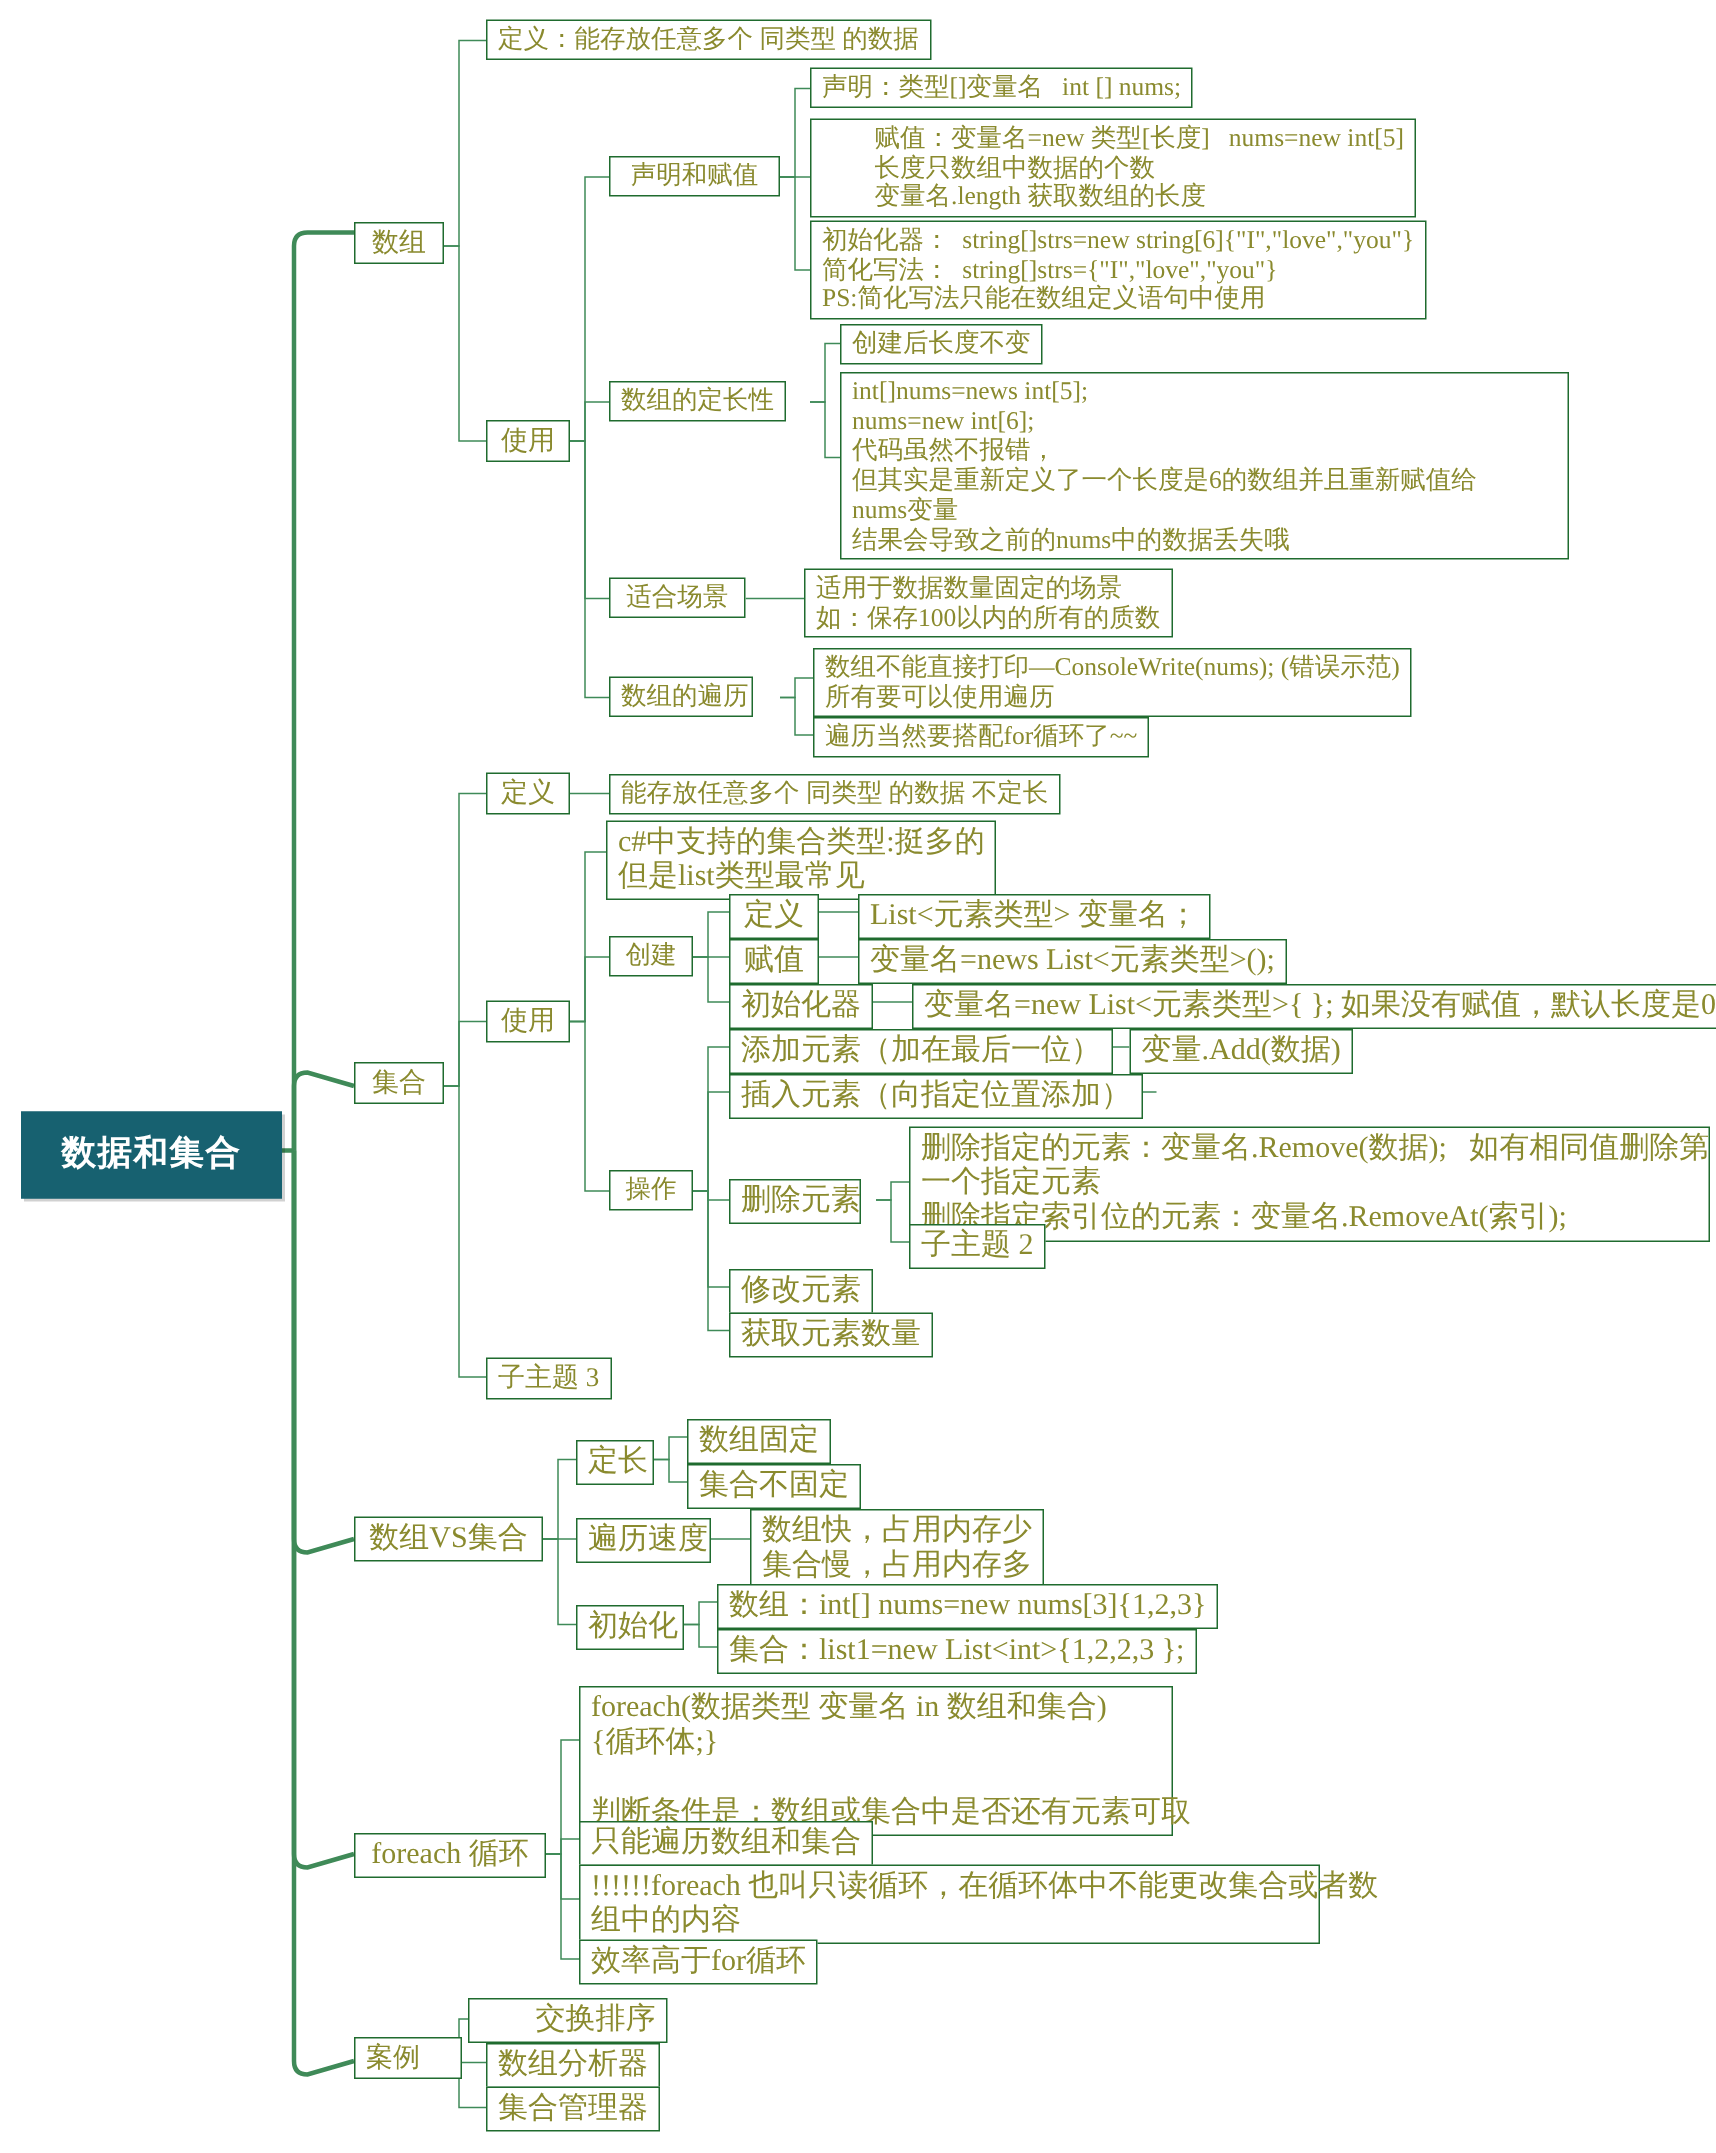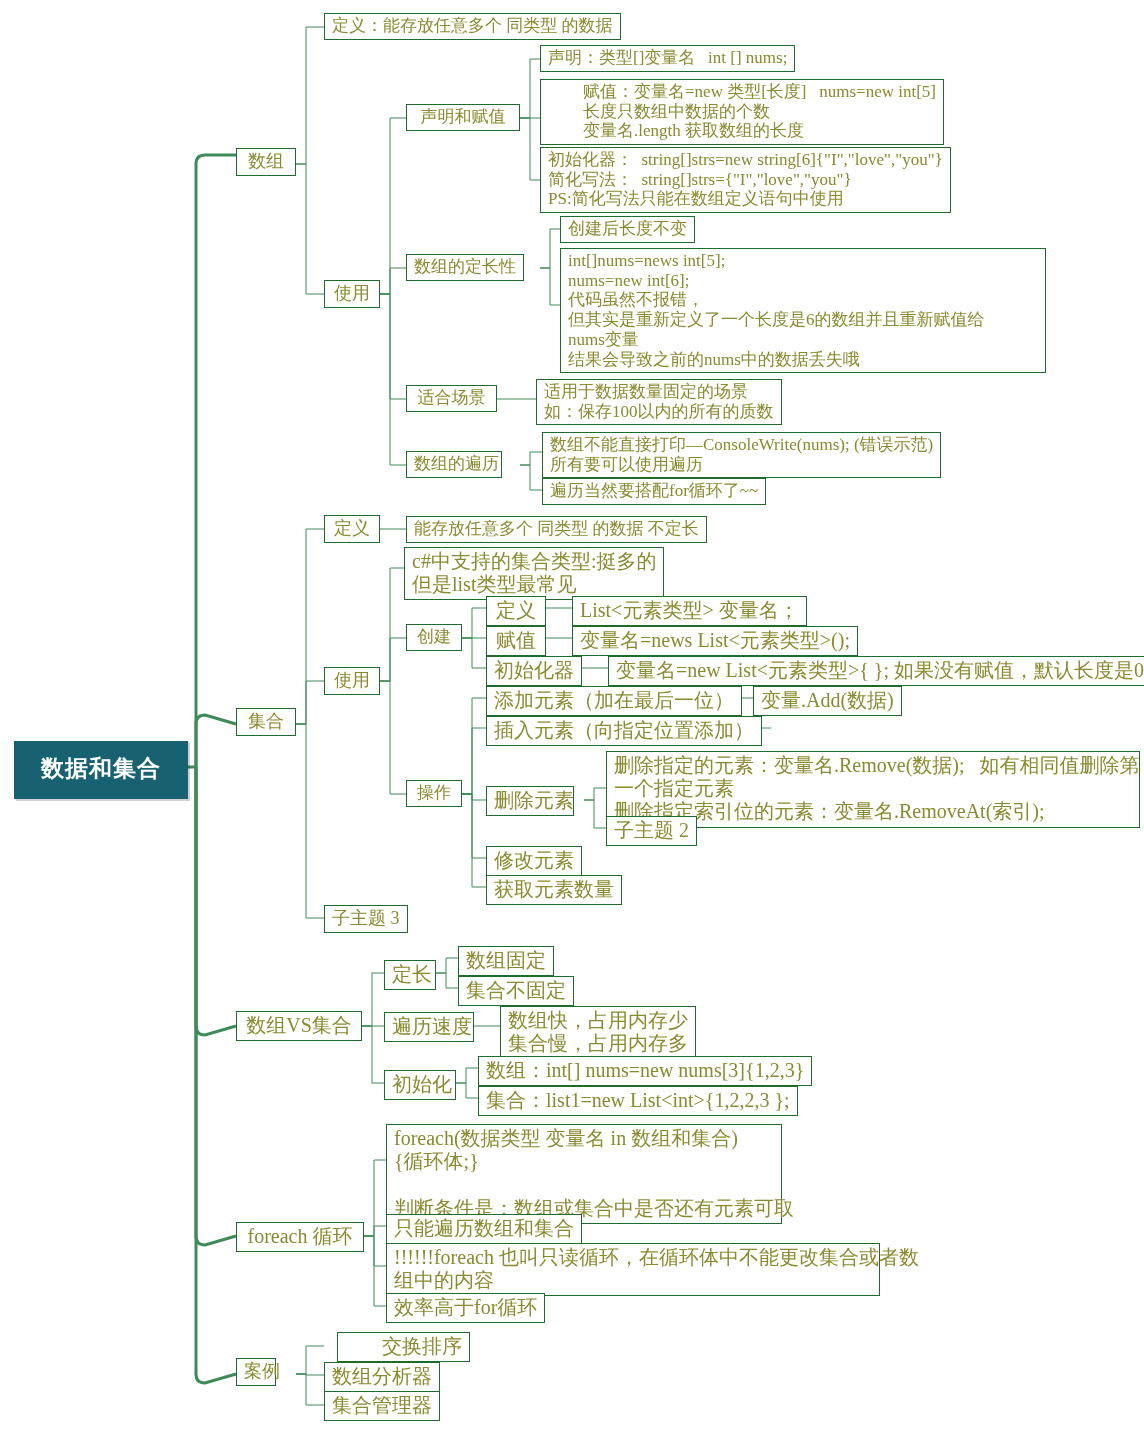--- a/index.html
+++ b/index.html
@@ -217,18 +217,18 @@
   <div class="node small" style="left:236px;top:1222px;width:128px;text-align:center;">foreach 循环</div>
   <div class="node small" style="left:386px;top:1124px;width:396px;">foreach(数据类型 变量名 in 数组和集合)
 {循环体;}
 
 判断条件是：数组或集合中是否还有元素可取</div>
   <div class="node small" style="left:386px;top:1214px;">只能遍历数组和集合</div>
   <div class="node small" style="left:386px;top:1243px;width:494px;">!!!!!!foreach 也叫只读循环，在循环体中不能更改集合或者数
 组中的内容</div>
   <div class="node small" style="left:386px;top:1293px;">效率高于for循环</div>
 
-  <div class="node t1" style="left:236px;top:1358px;width:40px;text-align:left;">案例</div>
-  <div class="node small" style="left:337px;top:1332px;padding-left:44px;">交换排序</div>
+  <div class="node t1" style="left:236px;top:1358px;width:72px;text-align:left;">案例</div>
+  <div class="node small" style="left:312px;top:1332px;padding-left:44px;">交换排序</div>
   <div class="node small" style="left:324px;top:1362px;">数组分析器</div>
   <div class="node small" style="left:324px;top:1391px;">集合管理器</div>
 
 </div>
 
 </body></html>

